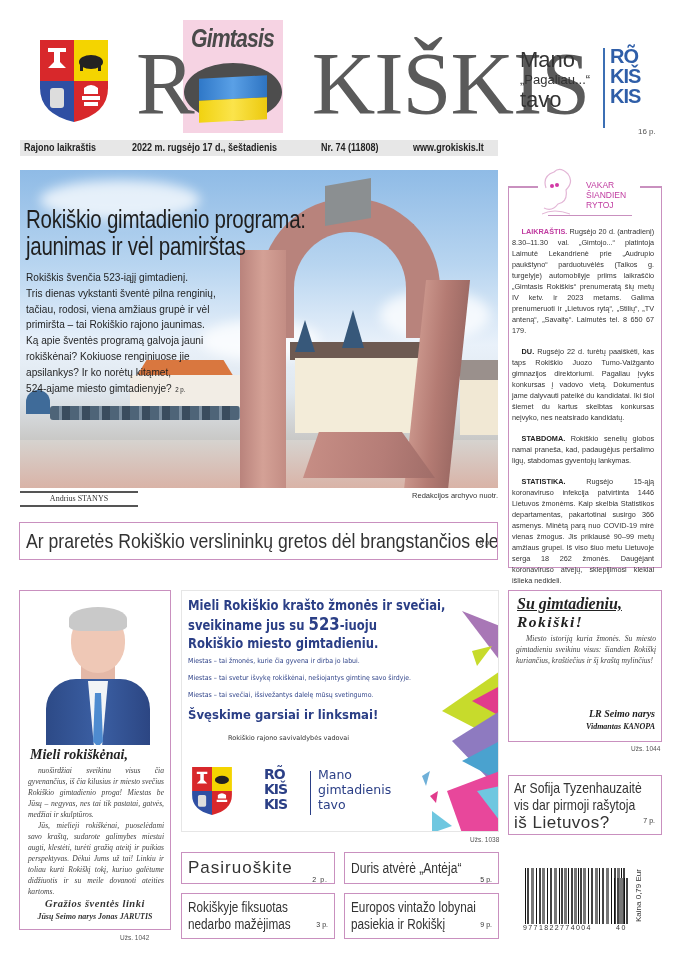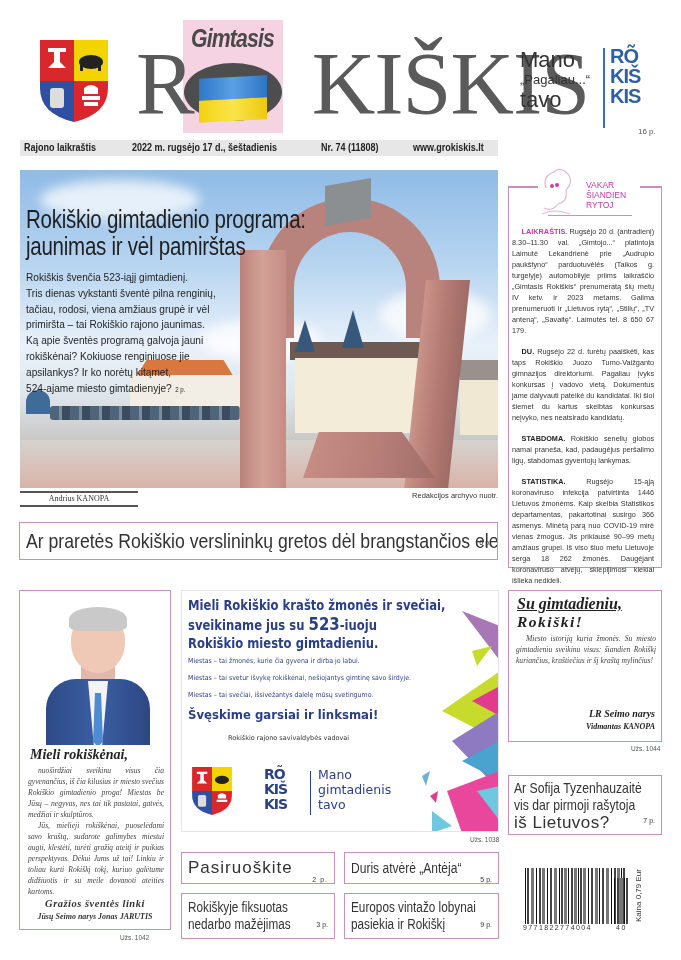--- a/index.html
+++ b/index.html
@@ -218,21 +218,21 @@
     <div>Rokiškis švenčia 523-iąjį gimtadienį.</div>
     <div>Tris dienas vykstanti šventė pilna renginių,</div>
     <div>tačiau, rodosi, viena amžiaus grupė ir vėl</div>
     <div>primiršta – tai Rokiškio rajono jaunimas.</div>
     <div>Ką apie šventės programą galvoja jauni</div>
     <div>rokiškėnai? Kokiuose renginiuose jie</div>
     <div>apsilankys? Ir ko norėtų kitąmet,</div>
     <div><span>524-ajame miesto gimtadienyje?</span><span class="pageref">2 p.</span></div>
   </div>
 </div>
-<div class="abs photo-credit">Andrius KANOPA</div>
+<div class="abs photo-credit">Andrius STANYS</div>
 <div class="abs archive-credit">Redakcijos archyvo nuotr.</div>
 
 <div class="abs pbox headline-elec">
   <span class="t">Ar praretės Rokiškio verslininkų gretos dėl brangstančios elektros?</span>
   <span class="pageref">6 p.</span>
 </div>
 
 <div class="abs news-col"></div>
 <div class="abs news-topline-l"></div>
 <div class="abs news-topline-r"></div>

